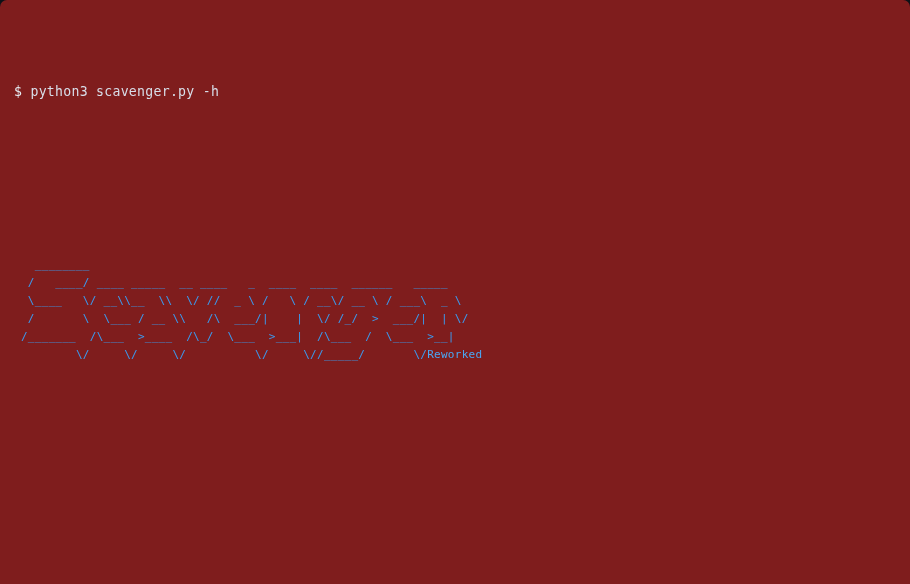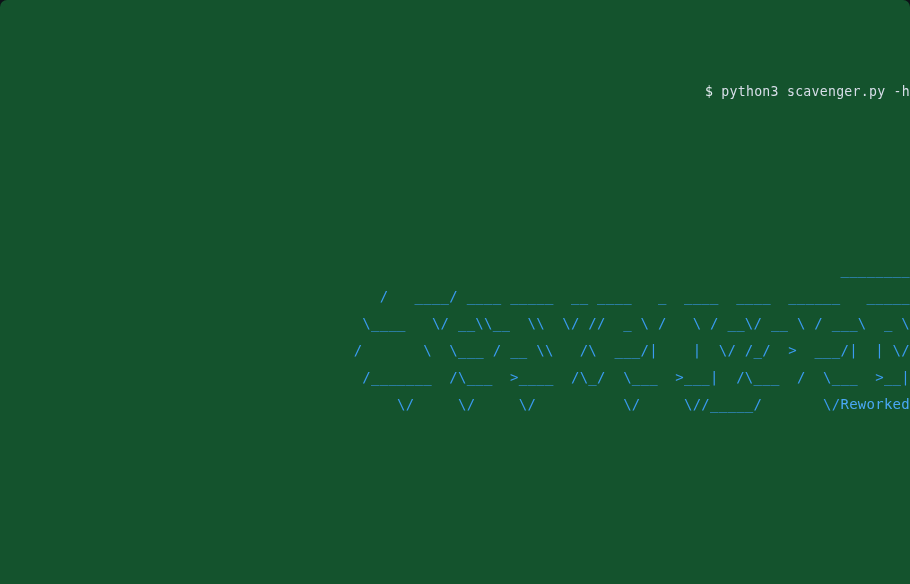--- a/index.html
+++ b/index.html
@@ -35,36 +35,36 @@
   }
   .prompt-line {
     color: #d8dee9;
   }
   .sigil {
     color: #e6edf3;
   }
   .banner {
     color: #3b9bf0;
     white-space: pre;
-    font-size: 14px;
-    line-height: 27px;
+    font-size: 11px;
+    line-height: 18px;
   }
   .banner .reworked {
     color: #4aa8f5;
   }
   .blank {
     height: 21.8px;
   }
   .spacer-small { height: 8px; }
   .spacer-banner-top { height: 22px; }
 </style>
 </head>
 <body>
 
-<div id="terminal" style="background: #14532d; text-align: right;">
+<div id="terminal" style="background: #7f1d1d;">
 
   <div class="line prompt-line"><span class="sigil">$</span><span> python3 scavenger.py -h</span></div>
 
   <div class="spacer-banner-top"></div>
 
   <div class="banner"><span>   ________</span>
 <span>  /   ____/ ____ _____  __ ____   _  ____  ____  ______   _____</span>
 <span>  \____   \/ __\\__  \\  \/ //  _ \ /   \ / __\/ __ \ / ___\  _ \</span>
 <span>  /       \  \___ / __ \\   /\  ___/|    |  \/ /_/  &gt;  ___/|  | \/</span>
 <span> /_______  /\___  &gt;____  /\_/  \___  &gt;___|  /\___  /  \___  &gt;__|</span>

